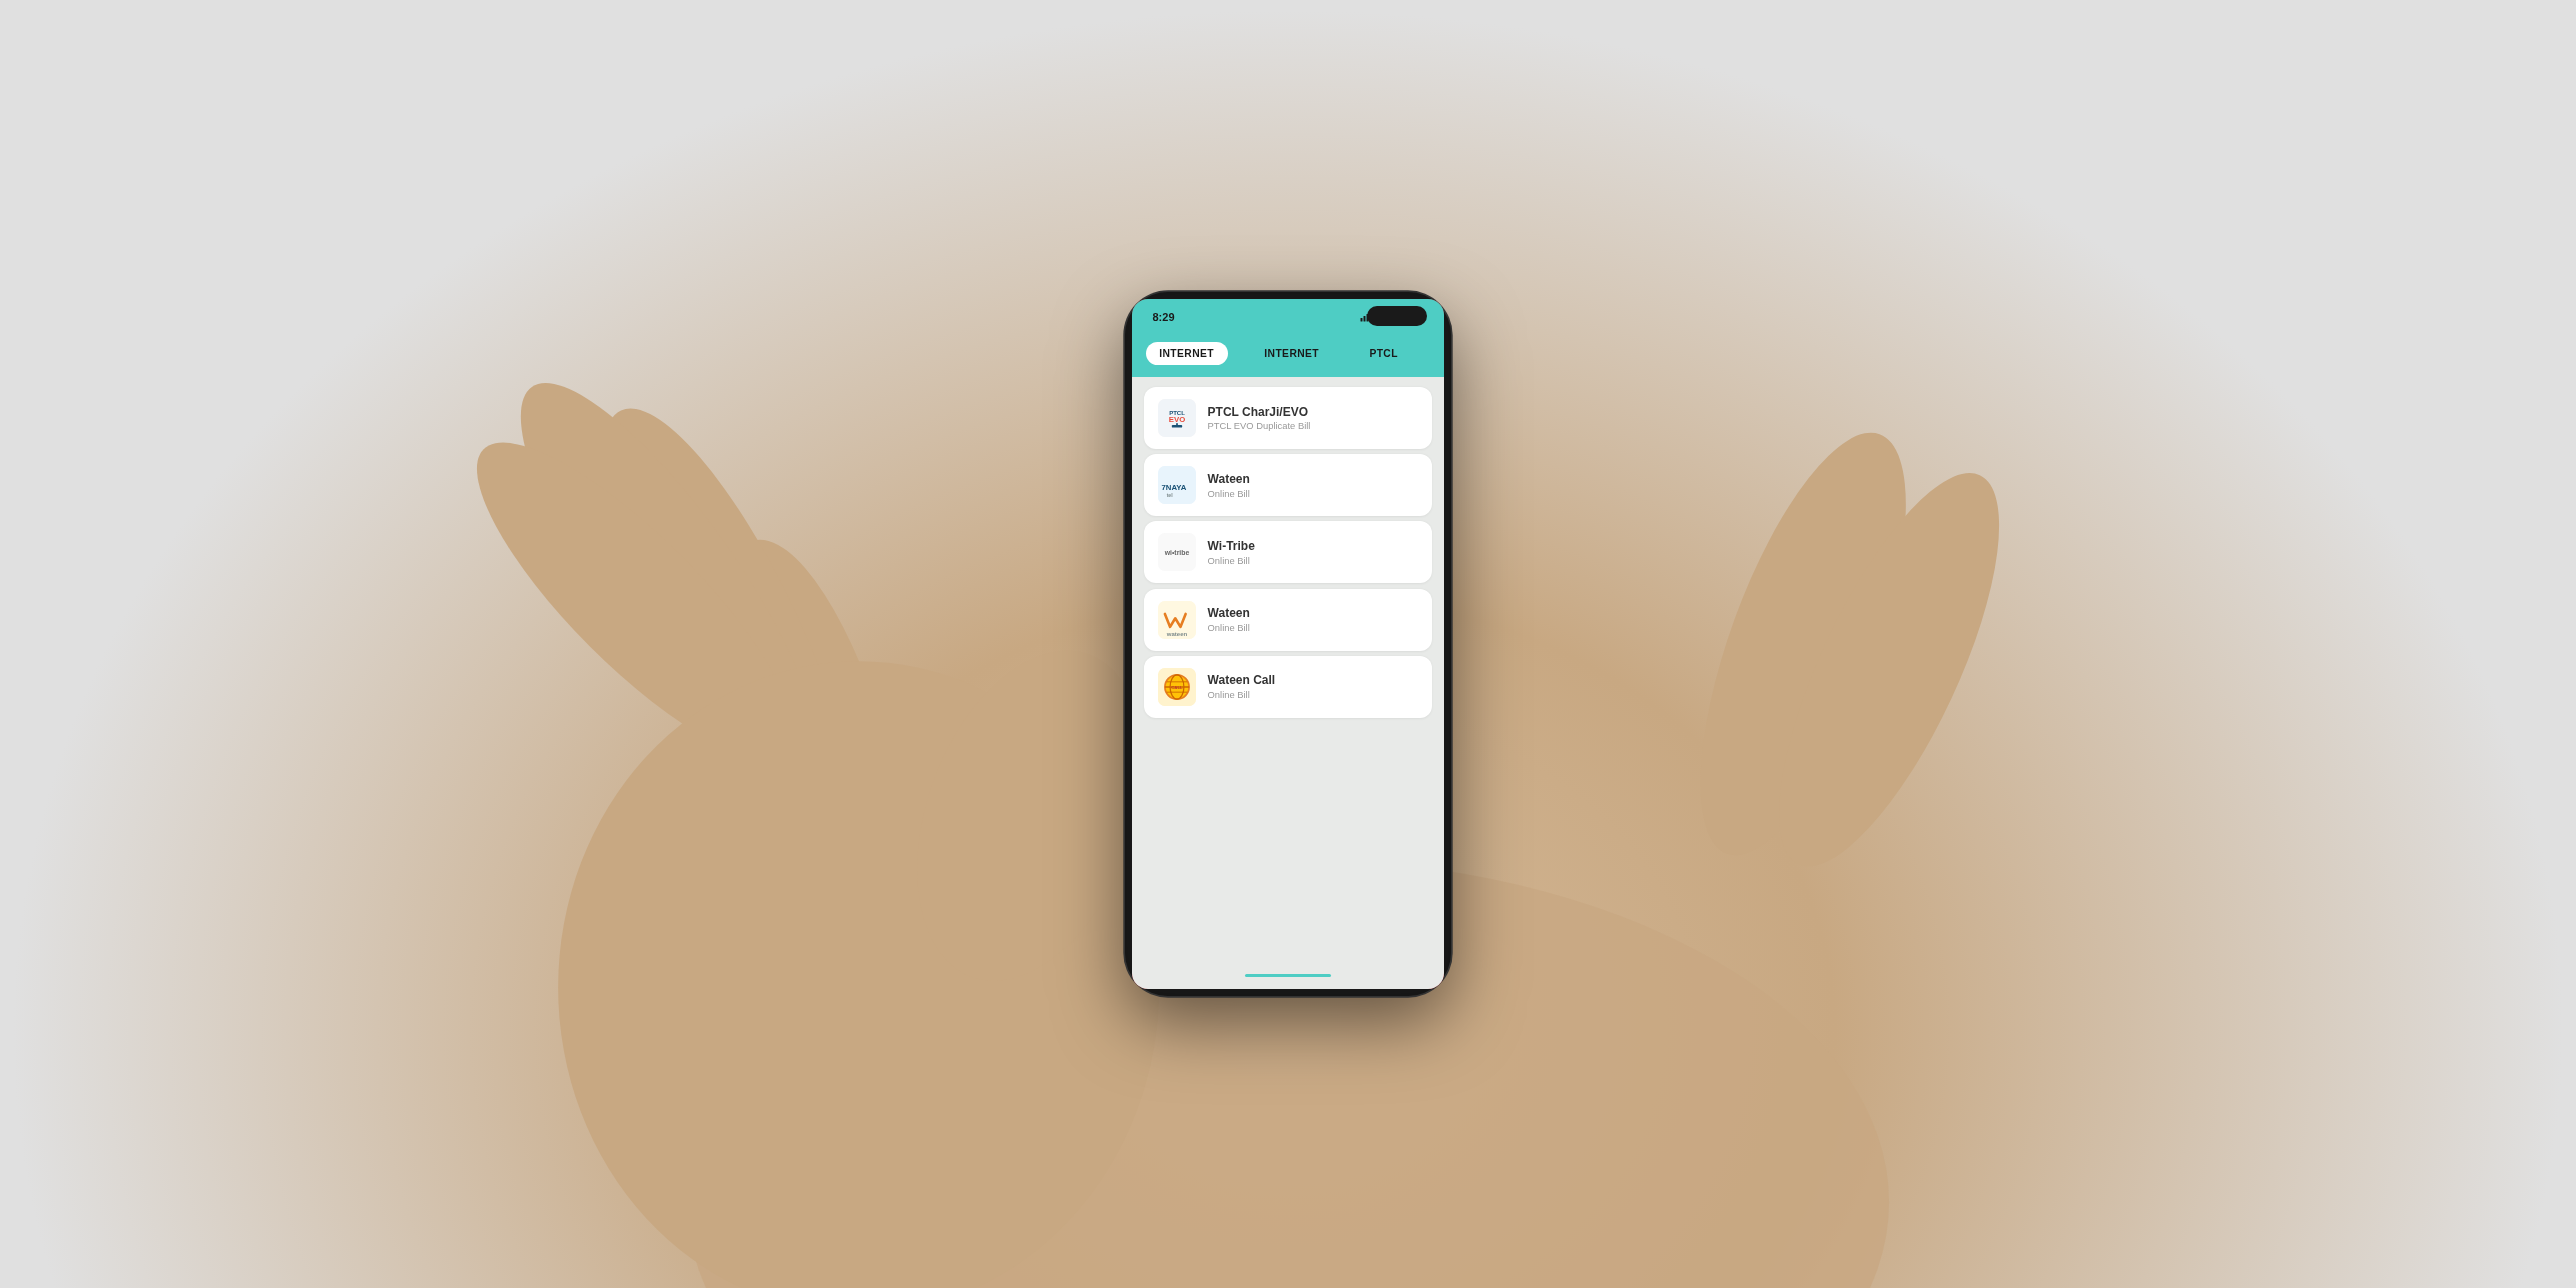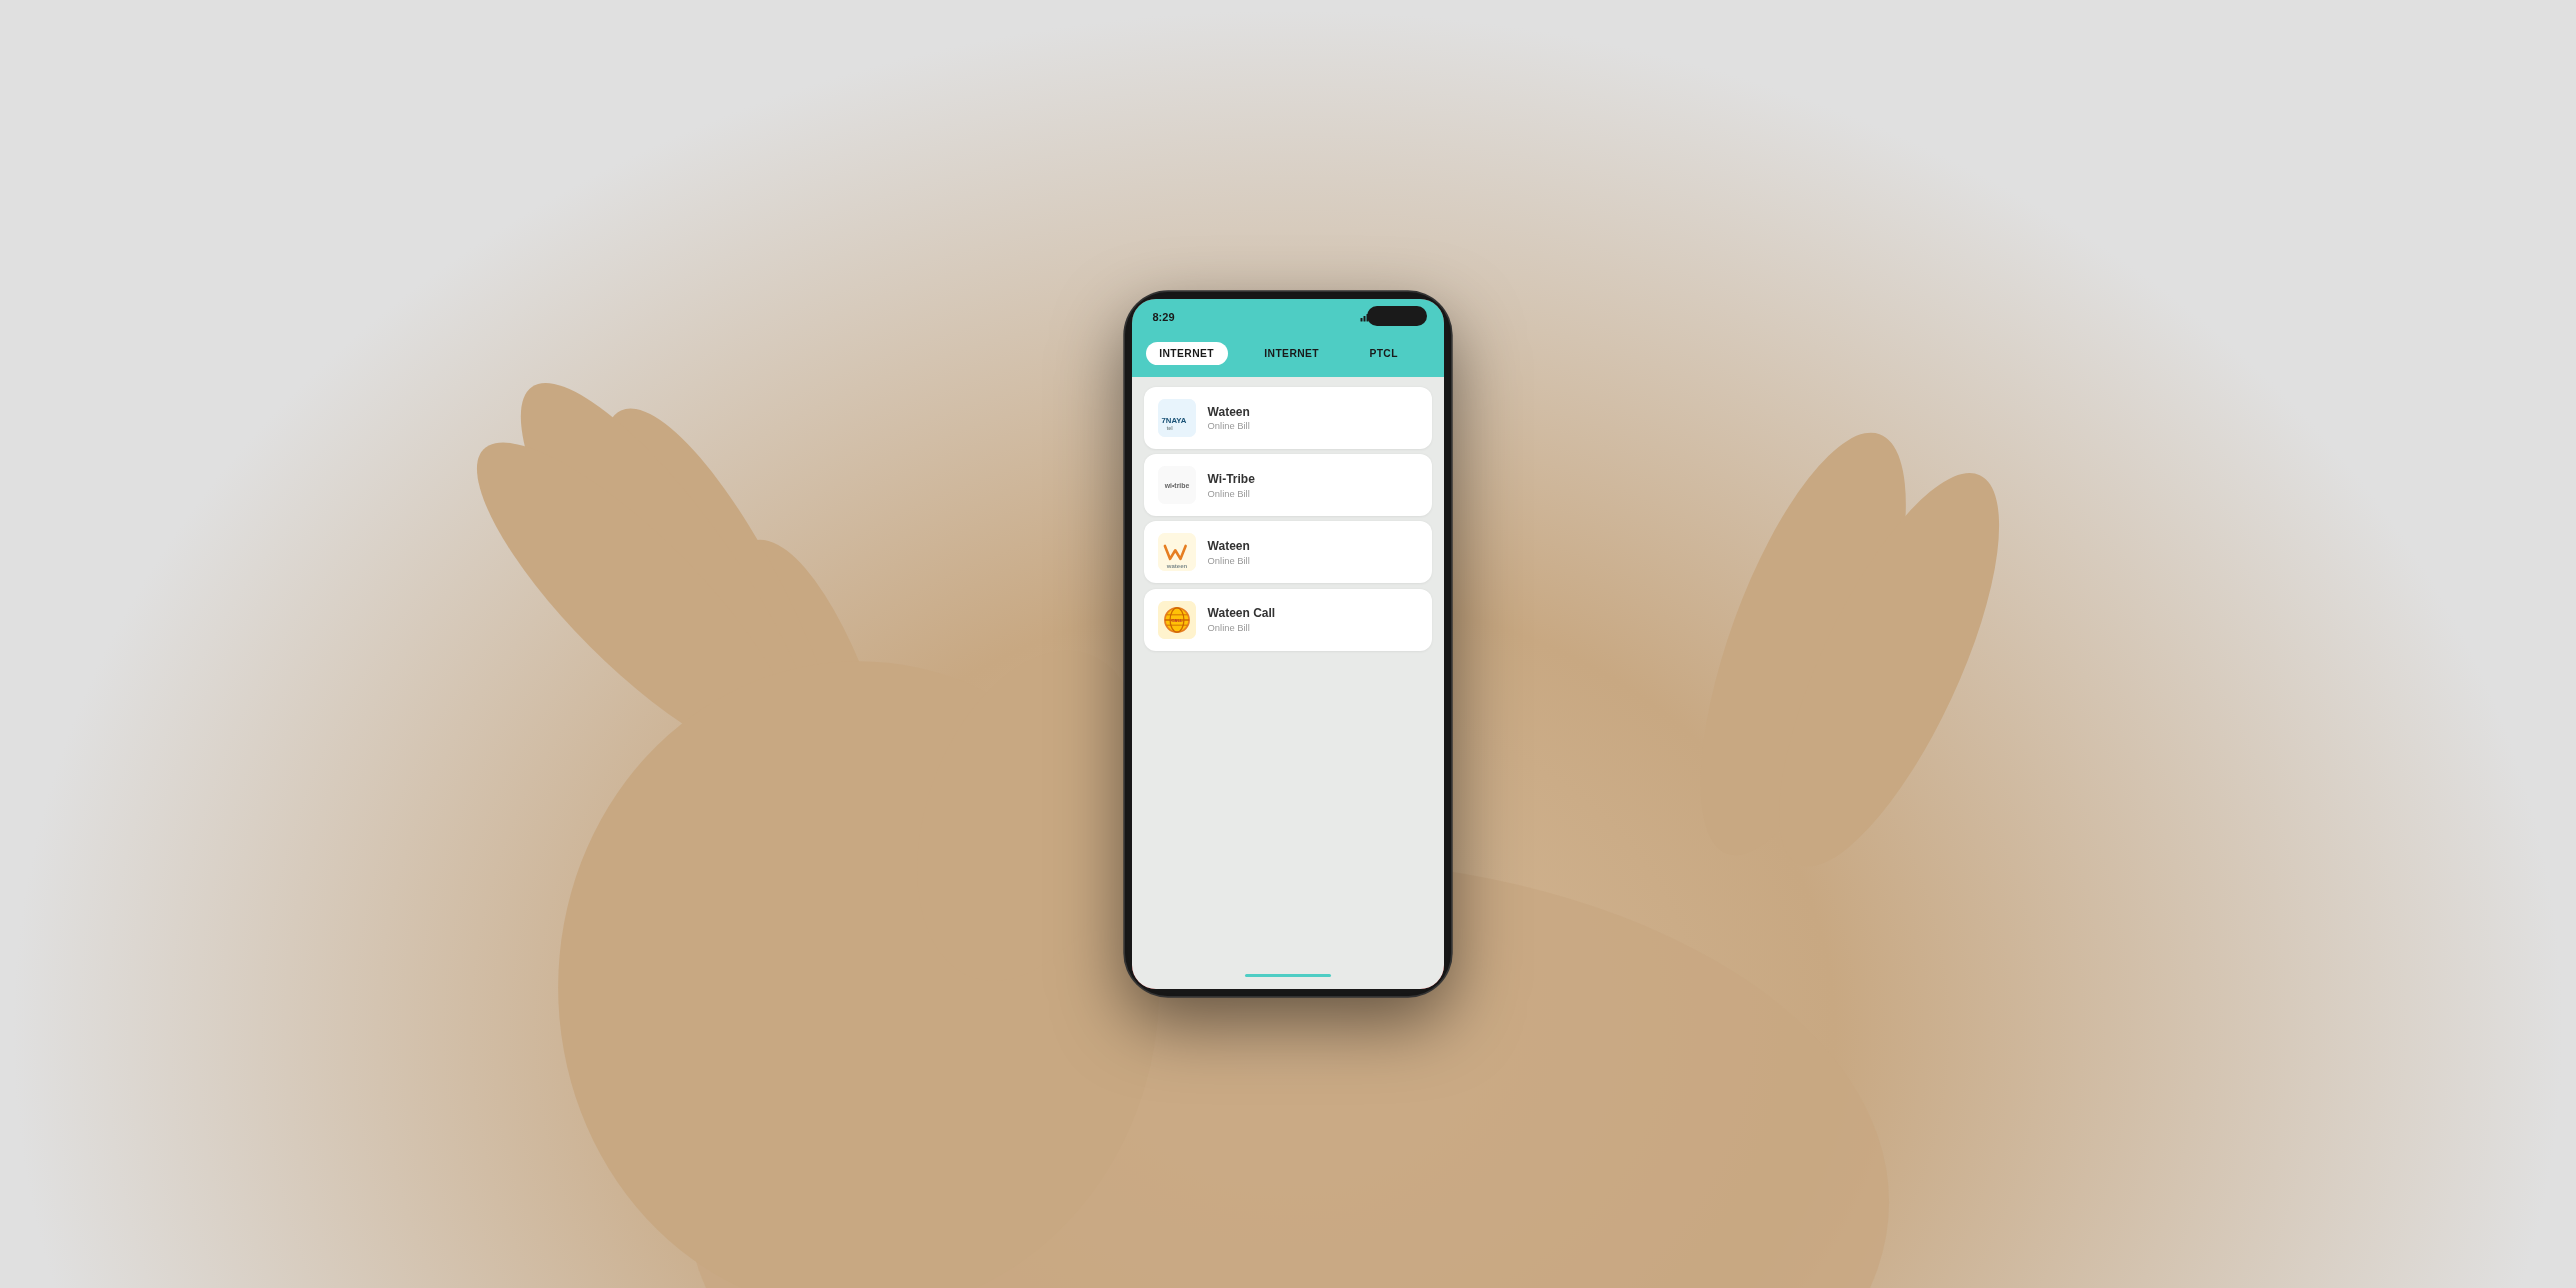--- a/index.html
+++ b/index.html
@@ -52,21 +52,21 @@
         0 0 0 1.7px #333,
         0 26px 69px rgba(0,0,0,0.5),
         inset 0 0 17px rgba(0,0,0,0.3);
       position: relative;
     }
 
     .phone-screen {
       width: 100%;
       height: 100%;
       background: #b91c1c;
-      border-radius: 24px;
+      border-radius: 16px;
       overflow: hidden;
       position: relative;
     }
 
     
     .status-bar {
       background: #4ecdc4;
       height: 36px;
       display: flex;
       align-items: center;
@@ -306,20 +306,36 @@
 
         <div class="tab-bar">
           <div class="tab-item active">INTERNET</div>
           <div class="tab-item">INTERNET</div>
           <div class="tab-item">PTCL</div>
           <div class="tab-item">PTCL</div>
         </div>
 
         <div class="content-area">
 
+          <div class="service-item">
+            <div class="service-logo ptcl-logo">
+              <svg width="38" height="38" viewBox="0 0 44 44" style="font-size:8px">
+                <rect width="44" height="44" rx="8" fill="#f0f4f8"></rect>
+                <text x="22" y="18" text-anchor="middle" font-size="7" font-weight="900" fill="#1a5276">PTCL</text>
+                <text x="22" y="27" text-anchor="middle" font-size="9" font-weight="900" fill="#e74c3c">EVO</text>
+
+                <rect x="16" y="30" width="12" height="3" rx="1" fill="#1a5276"></rect>
+                <rect x="21" y="28" width="2" height="4" fill="#1a5276"></rect>
+              </svg>
+            </div>
+            <div class="service-info">
+              <div class="service-name">PTCL CharJi/EVO</div>
+              <div class="service-desc">PTCL EVO Duplicate Bill</div>
+            </div>
+          </div>
 
           <div class="service-item">
             <div class="service-logo nayatel-logo">
               <svg width="38" height="38" viewBox="0 0 44 44" style="font-size:8px">
                 <rect width="44" height="44" rx="8" fill="#e8f4fc"></rect>
                 <text x="4" y="28" font-size="9" font-weight="800" fill="#1a5276">7NAYA</text>
                 <text x="10" y="36" font-size="6" font-weight="600" fill="#7f8c8d">tel</text>
               </svg>
             </div>
             <div class="service-info">

